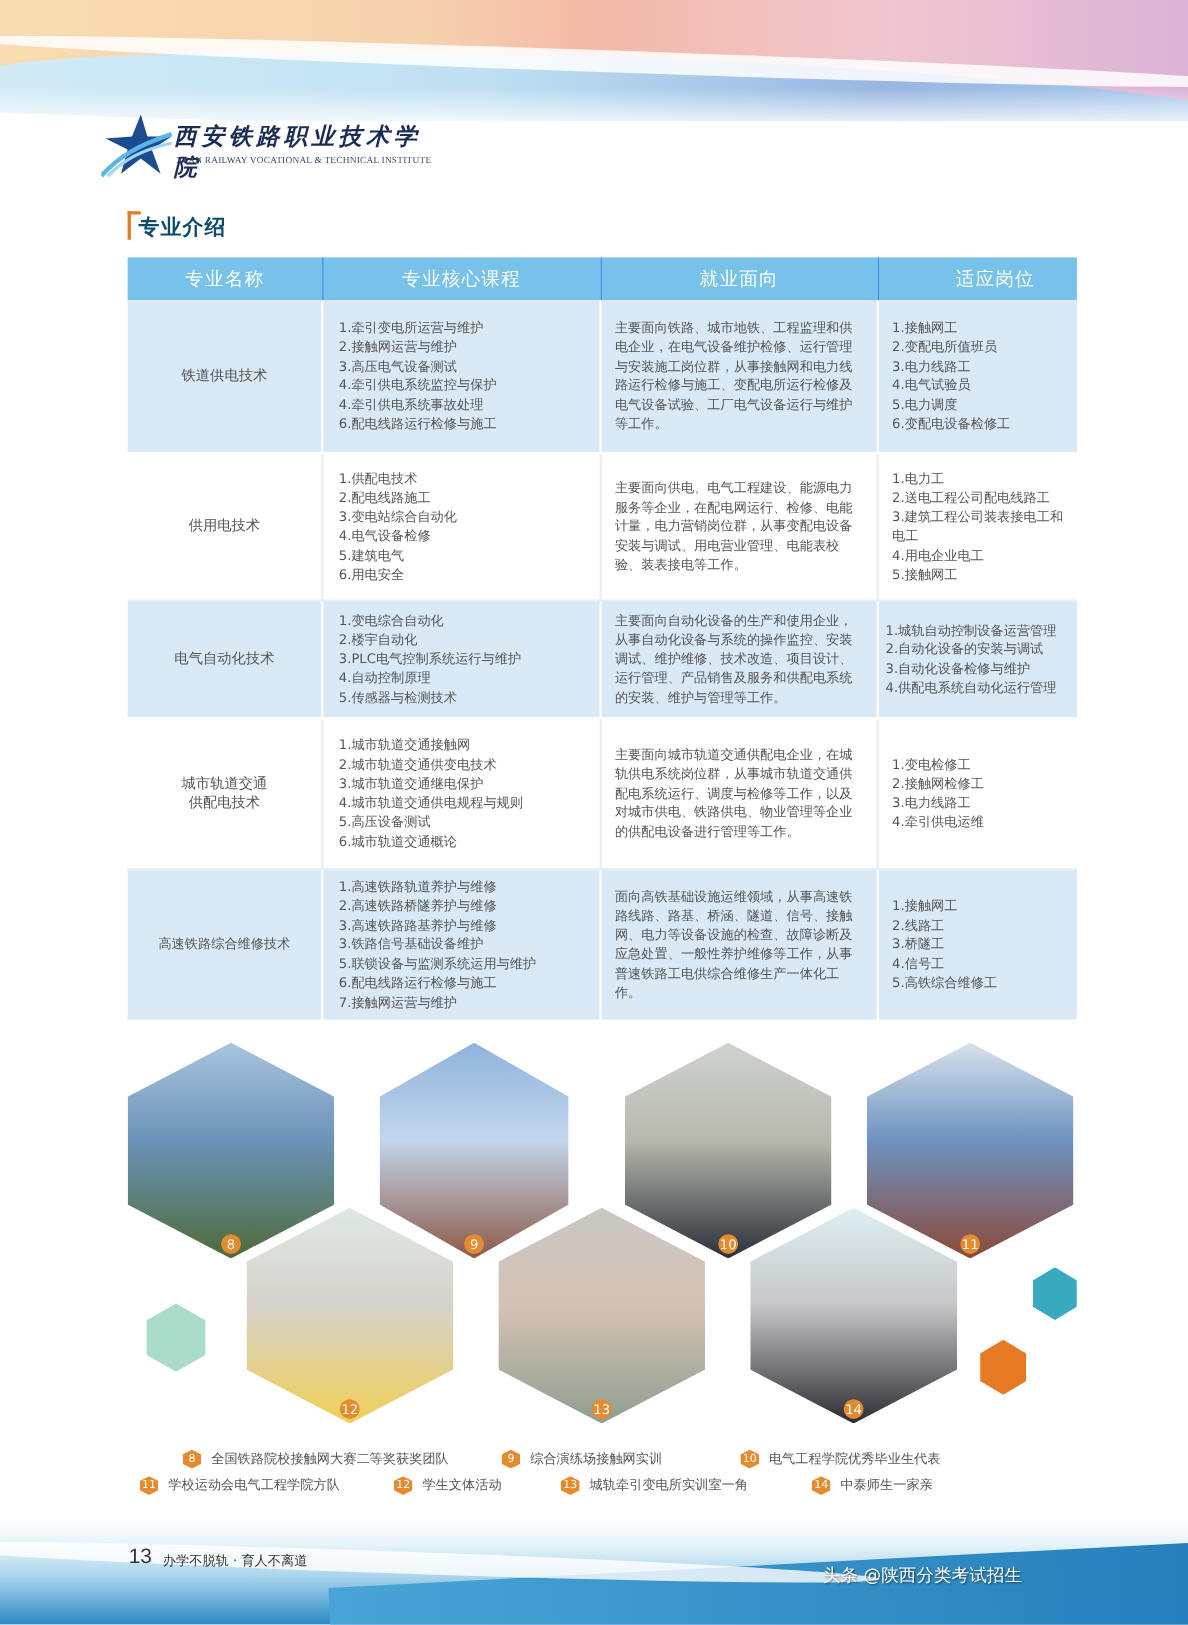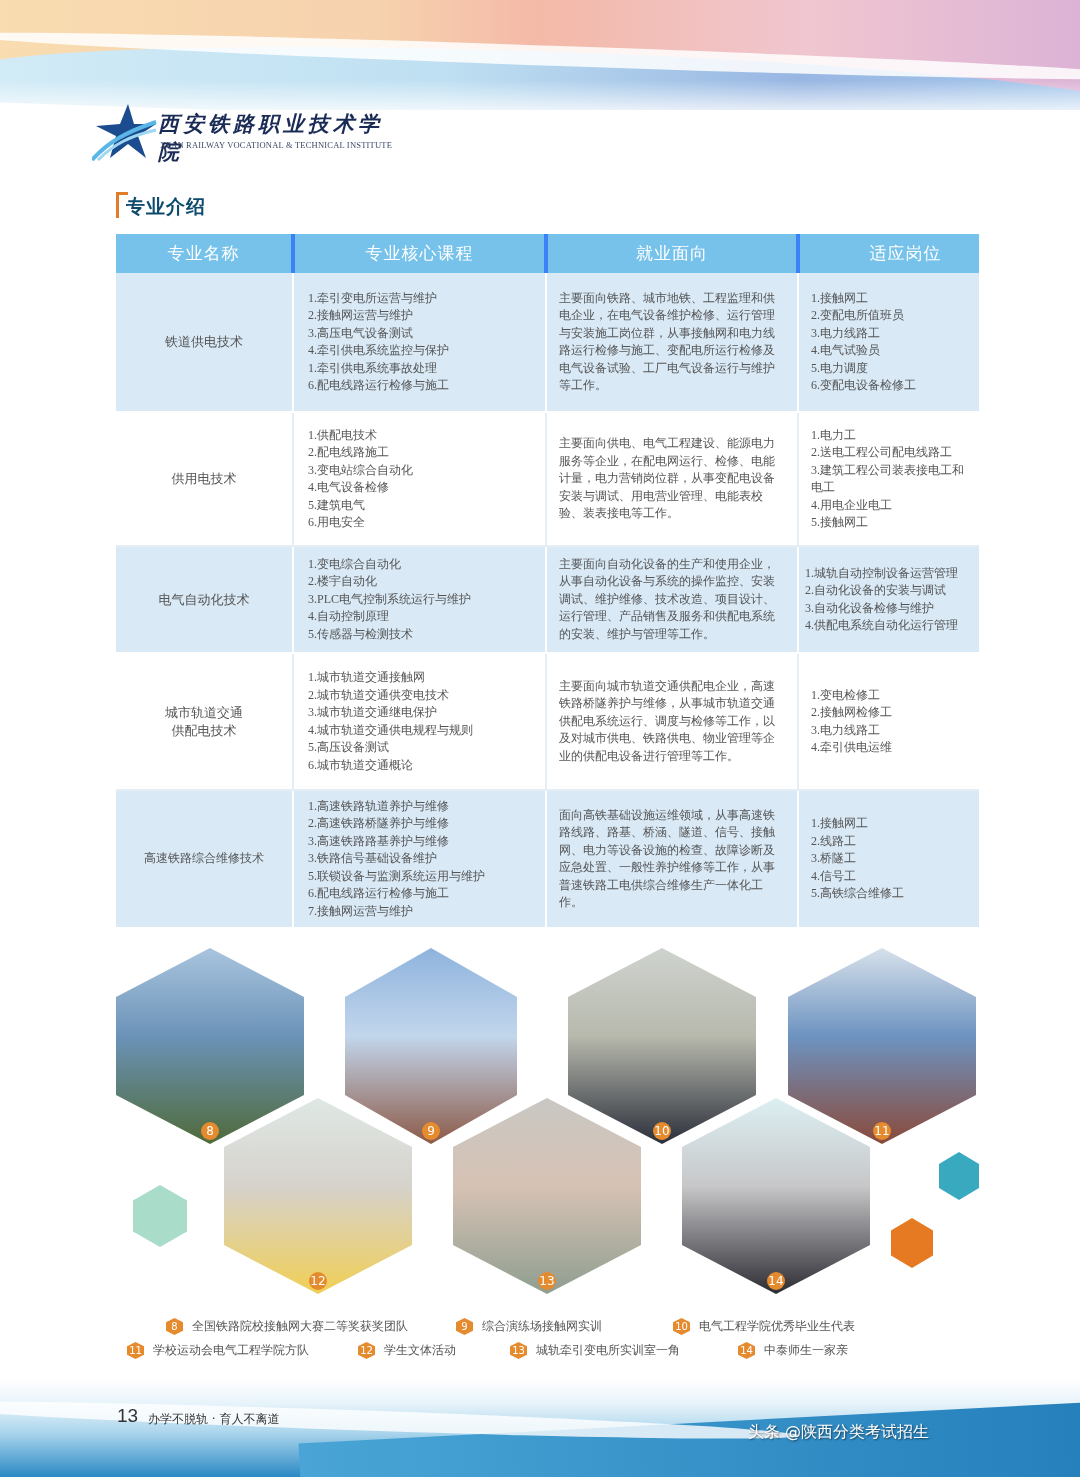--- a/index.html
+++ b/index.html
@@ -29,32 +29,32 @@
   
   .section-title { position: absolute; left: 116px; top: 190px; height: 32px; }
   .section-title .bracket { position: absolute; left: 0; top: 2px; width: 12px; height: 26px;
     border-left: 3px solid #e07c2a; border-top: 3px solid #e07c2a; }
   .section-title .txt { position: absolute; left: 10px; top: 4px; font-size: 19px; font-weight: bold;
     color: #0c4a6e; white-space: nowrap; letter-spacing: 1px; }
 
   
   .tbl { position: absolute; left: 116px; top: 234px; width: 863px; border-collapse: collapse; table-layout: fixed; }
   .tbl th { background: #76c2ea; color: #ffffff; font-size: 17px; font-weight: normal; height: 39px;
-    border-right: 4px solid #3b82f6; letter-spacing: 1px; }
+    border-right: 1px solid #3b82f6; letter-spacing: 1px; }
   .tbl th:last-child { border-right: none; padding-left: 32px; }
   .tbl td { font-size: 12px; color: #555; line-height: 17.5px; vertical-align: middle;
     border-right: 2px solid #ffffff; border-bottom: 2px solid #ffffff; padding: 0 10px 0 12px; }
   .tbl td:last-child { border-right: none; }
   .tbl tr.blue td { background: #d9e9f6; }
   .tbl tr.white td { background: #ffffff; border-right-color: #e6eef5; border-bottom-color: #e6eef5; }
   .tbl td.name { text-align: center; font-size: 13px; padding: 0 4px; }
   .tbl td.course { padding-left: 14px; }
   .tbl td.dir { line-height: 17.5px; padding-left: 12px; padding-right: 12px; }
   .tbl ol { list-style: none; }
-  .tbl ol li { white-space: nowrap; font-family: Liberation Serif, serif; }
+  .tbl ol li { white-space: nowrap; }
   .tbl ol li.wrap { white-space: normal; }
 
   
   .photos { position: absolute; left: 0; top: 940px; width: 1080px; height: 370px; }
   .hex { position: absolute; clip-path: polygon(50% 0, 100% 25%, 100% 75%, 50% 100%, 0 75%, 0 25%); }
   .hex .num { position: absolute; left: 50%; bottom: 4px; transform: translateX(-50%);
     font-size: 12px; color: #fff; background: #e68a2e; width: 18px; height: 18px; border-radius: 50%;
     text-align: center; line-height: 18px; }
   .deco { position: absolute; clip-path: polygon(50% 0, 100% 25%, 100% 75%, 50% 100%, 0 75%, 0 25%); }
 
@@ -121,21 +121,21 @@
   <tbody>
 
     <tr class="blue" style="height:139px">
       <td class="name">铁道供电技术</td>
       <td class="course">
           <ol>
         <li>1.牵引变电所运营与维护</li>
             <li>2.接触网运营与维护</li>
         <li>3.高压电气设备测试</li>
             <li>4.牵引供电系统监控与保护</li>
-        <li>1.牵引供电系统事故处理</li>
+        <li>4.牵引供电系统事故处理</li>
             <li>6.配电线路运行检修与施工</li>
       </ol>
         </td>
       <td class="dir">主要面向铁路、城市地铁、工程监理和供电企业，在电气设备维护检修、运行管理与安装施工岗位群，从事接触网和电力线路运行检修与施工、变配电所运行检修及电气设备试验、工厂电气设备运行与维护等工作。</td>
       <td>
           <ol>
         <li>1.接触网工</li>
             <li>2.变配电所值班员</li>
         <li>3.电力线路工</li>
             <li>4.电气试验员</li>
@@ -199,21 +199,21 @@
       <td class="course">
           <ol>
         <li>1.城市轨道交通接触网</li>
             <li>2.城市轨道交通供变电技术</li>
         <li>3.城市轨道交通继电保护</li>
             <li>4.城市轨道交通供电规程与规则</li>
         <li>5.高压设备测试</li>
             <li>6.城市轨道交通概论</li>
       </ol>
         </td>
-      <td class="dir">主要面向城市轨道交通供配电企业，高速铁路桥隧养护与维修，从事城市轨道交通供配电系统运行、调度与检修等工作，以及对城市供电、铁路供电、物业管理等企业的供配电设备进行管理等工作。</td>
+      <td class="dir">主要面向城市轨道交通供配电企业，在城轨供电系统岗位群，从事城市轨道交通供配电系统运行、调度与检修等工作，以及对城市供电、铁路供电、物业管理等企业的供配电设备进行管理等工作。</td>
       <td>
           <ol>
         <li>1.变电检修工</li>
             <li>2.接触网检修工</li>
         <li>3.电力线路工</li>
             <li>4.牵引供电运维</li>
       </ol>
         </td>
     </tr>
 

